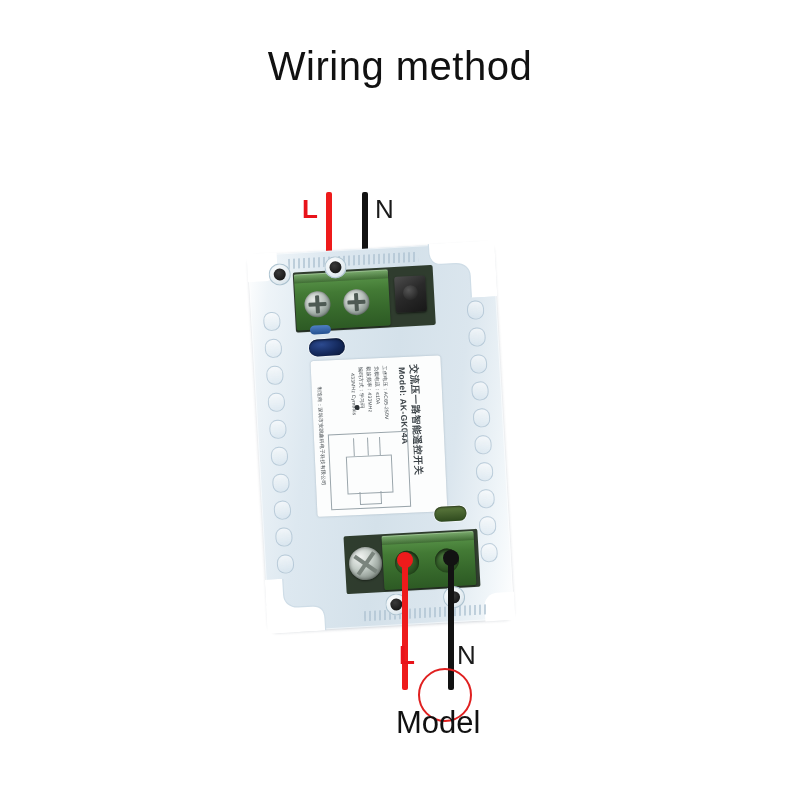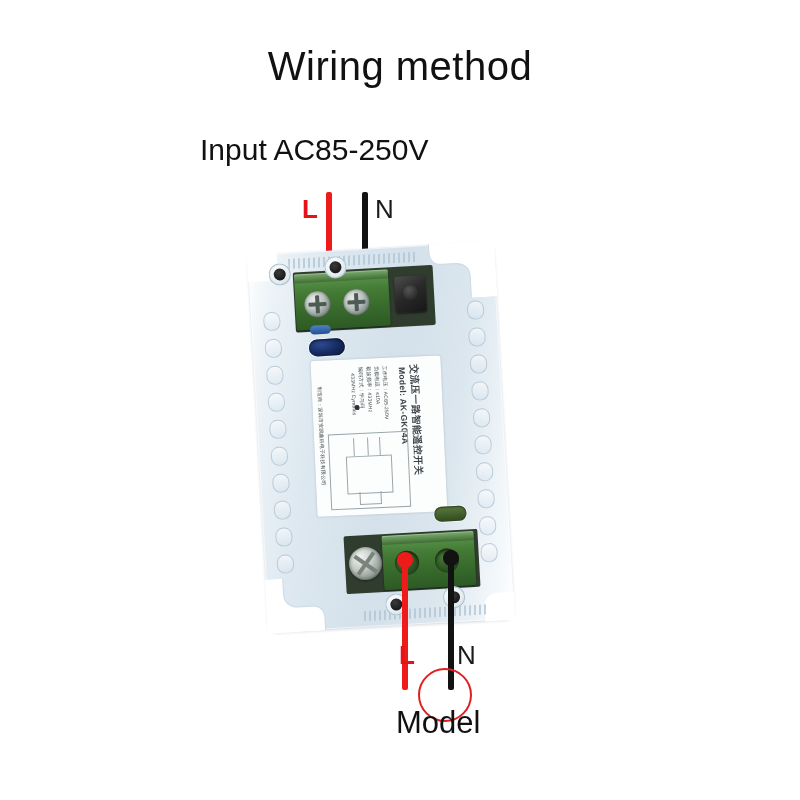--- a/index.html
+++ b/index.html
@@ -186,21 +186,20 @@
   }
   .lamp-clip{position:absolute;left:418px;top:668px;width:54px;height:54px;border-radius:50%;overflow:hidden;}
 </style>
 </head>
 <body>
 
 <div class="stage">
 
   <div class="title">Wiring method</div>
 
-  <div class="input-label">Input AC85-250V</div>
 
   <div class="wire red" style="left:326px;top:192px;width:6px;height:90px;"></div>
   <div class="dot red" style="left:321px;top:271px;width:16px;height:16px;"></div>
   <div class="wire-letter l" style="left:302px;top:196px;">L</div>
 
   <div class="wire black" style="left:362px;top:192px;width:6px;height:90px;"></div>
   <div class="dot black" style="left:357px;top:271px;width:16px;height:16px;"></div>
   <div class="wire-letter n" style="left:375px;top:196px;">N</div>
 
   <div class="device">

